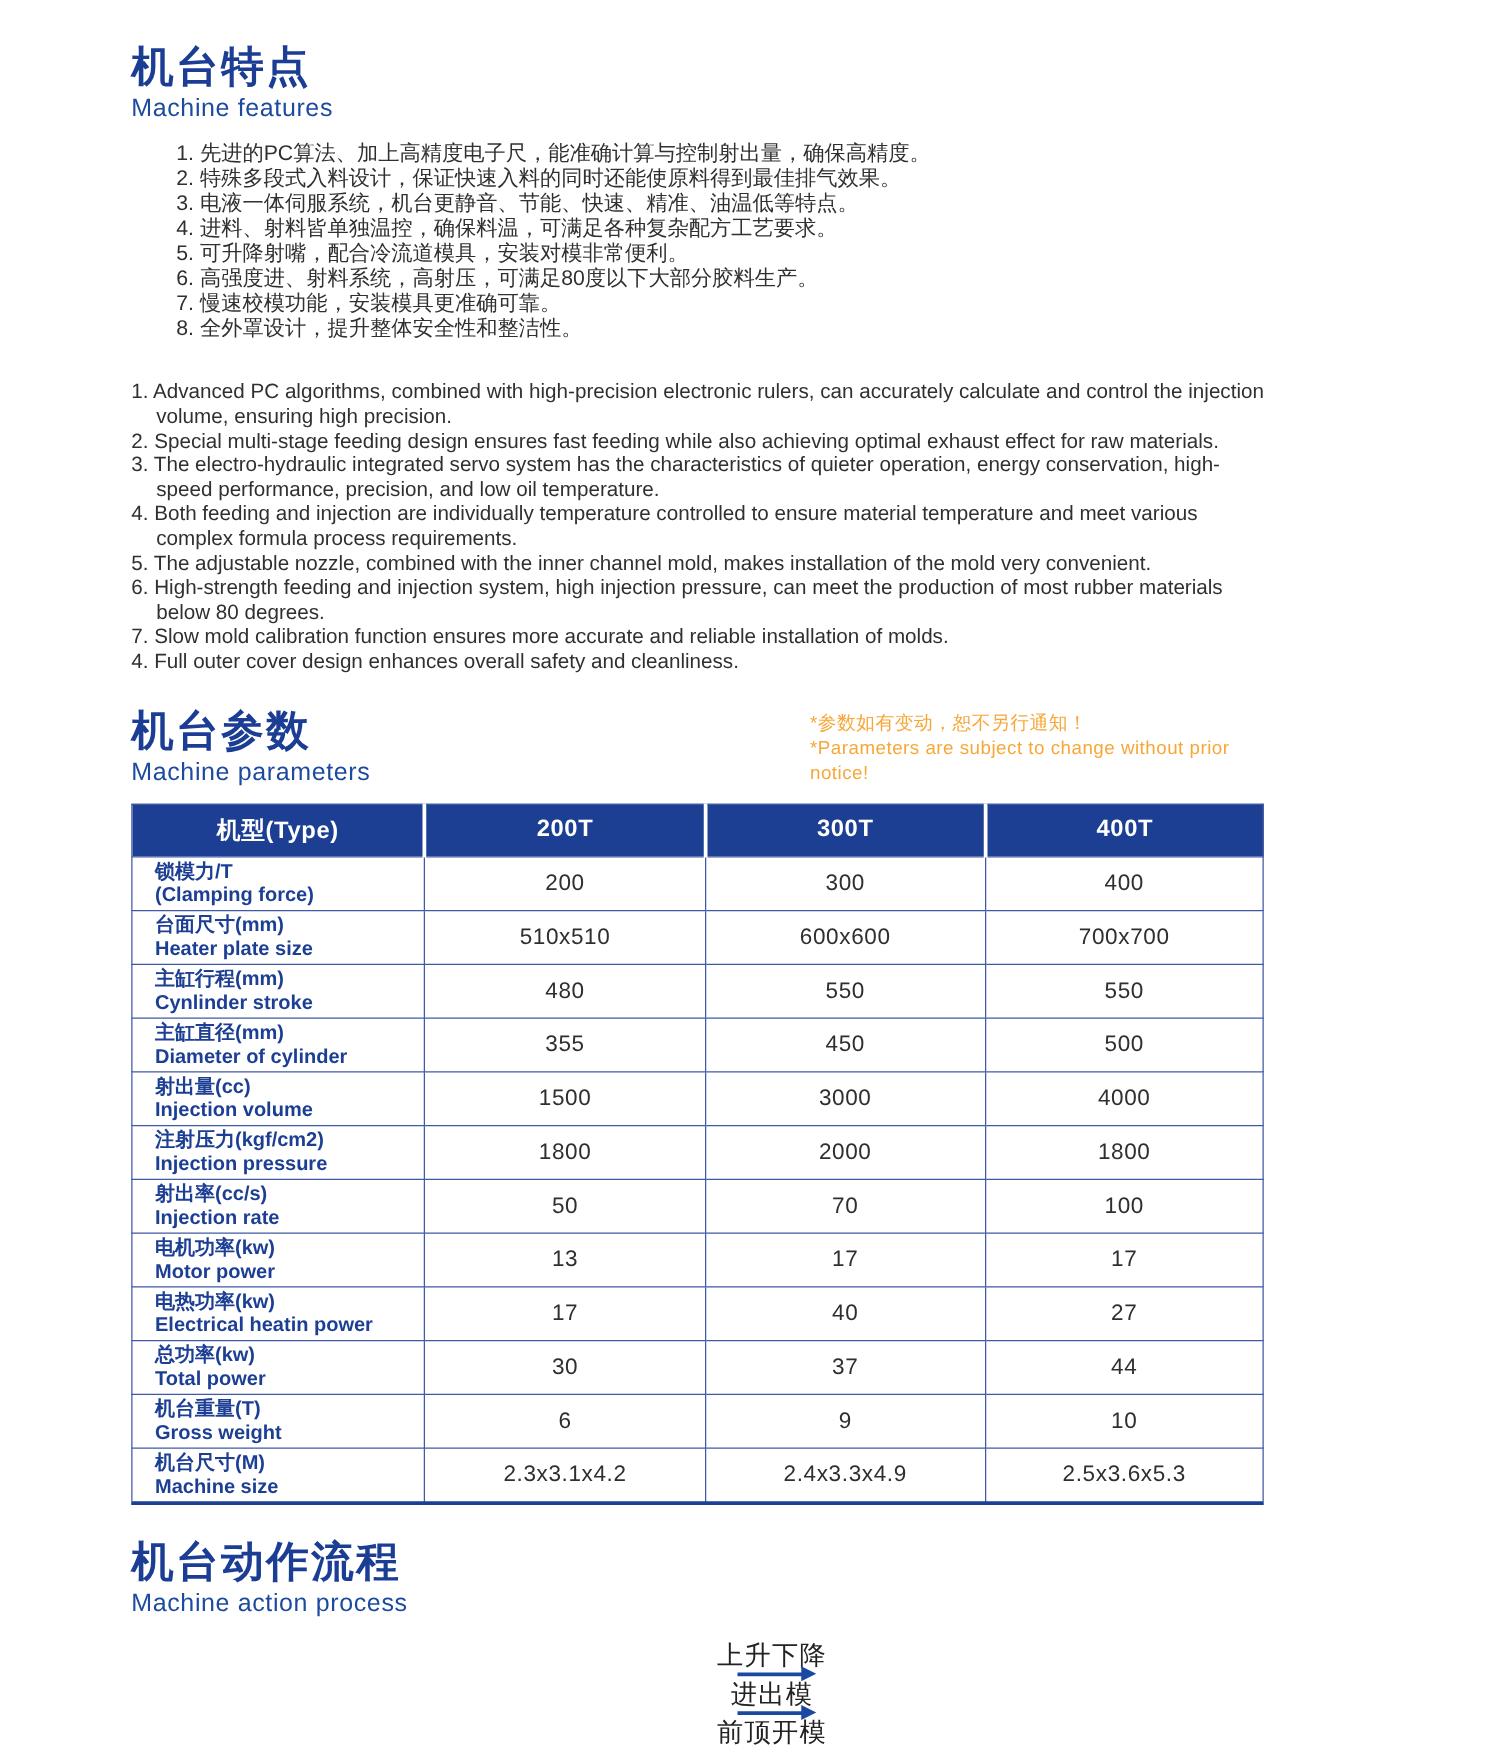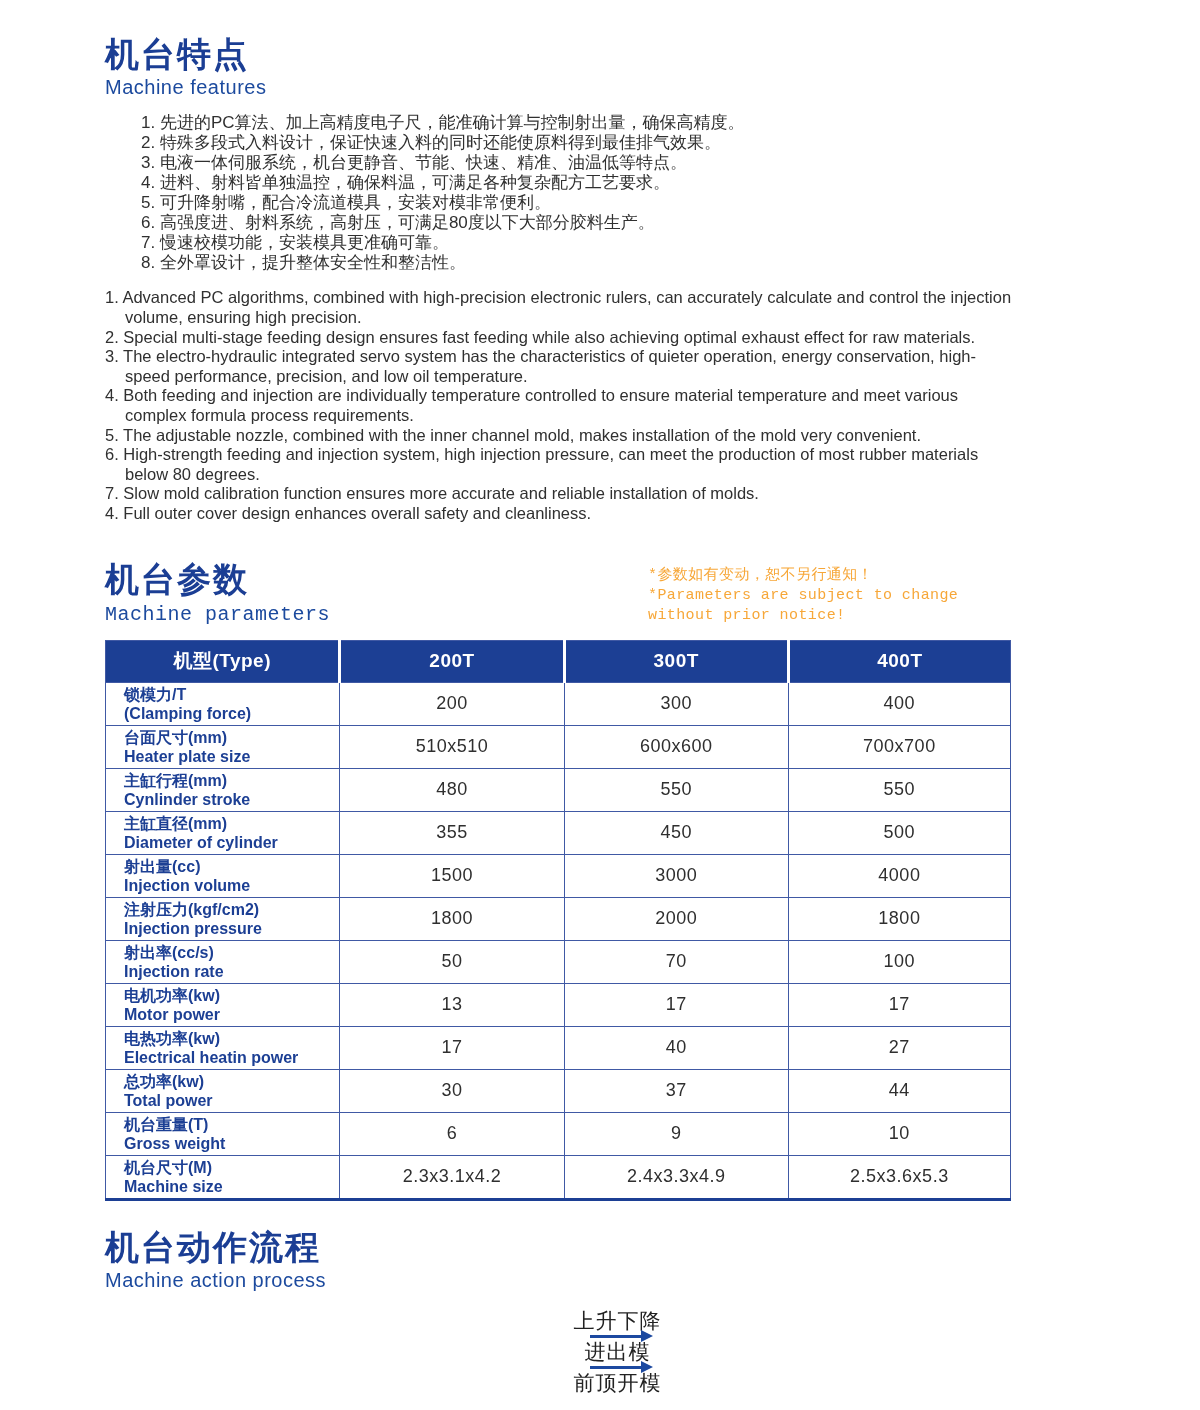--- a/index.html
+++ b/index.html
@@ -39,36 +39,35 @@
   }
   
   .list-zh{margin-top:15px;}
   .list-zh .li{
     font-size:17px;
     line-height:20px;
     color:var(--body-text);
     white-space:nowrap;
     margin-left:36px;
   }
-  .list-en{margin-top:15px;width:910px;}
+  .list-en{margin-top:31px;width:910px;}
   .list-en .li{
     font-size:16.5px;
     line-height:19.6px;
     color:var(--body-text);
     padding-left:20px;
     text-indent:-20px;
   }
   
   .param-head{
-    margin-top:40px;
+    margin-top:27px;
     display:flex;
     justify-content:space-between;
     align-items:flex-end;
     width:925px;
-    font-family:Liberation Mono, monospace;
   }
   .note{
     width:382px;
     text-align:left;
   }
   .note div{
     color:var(--orange);
     font-size:15px;
     line-height:20px;
     letter-spacing:0.4px;

